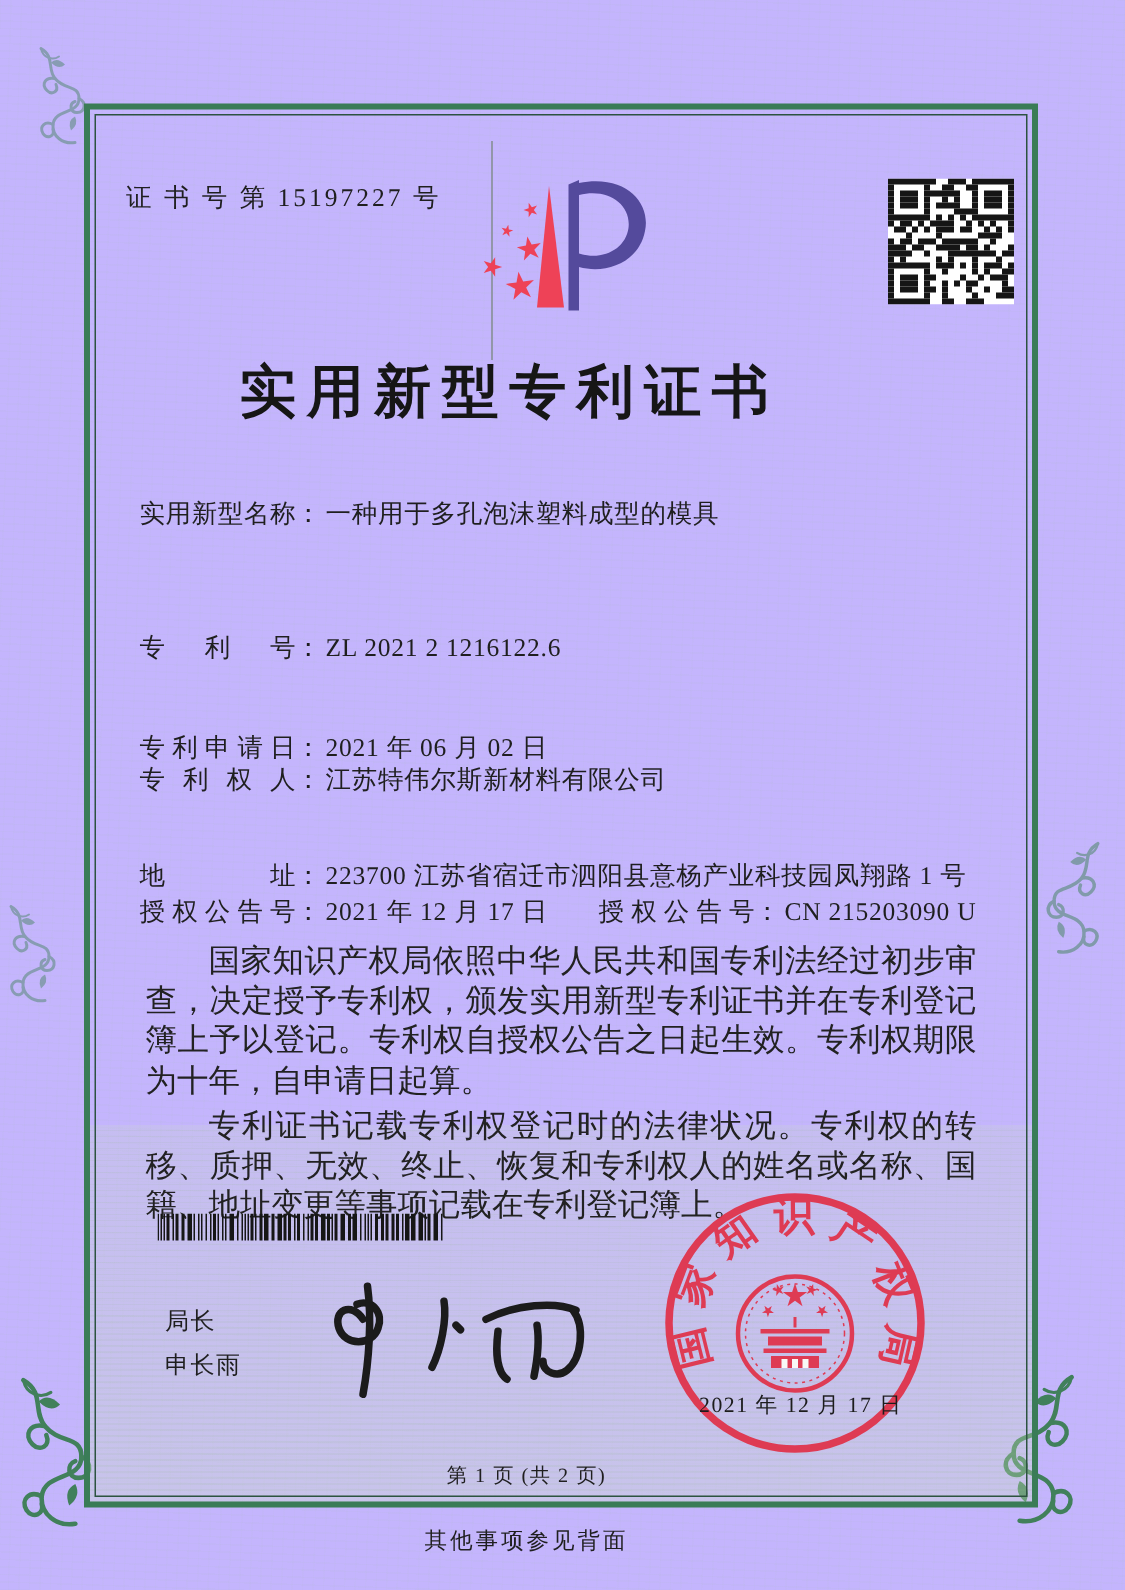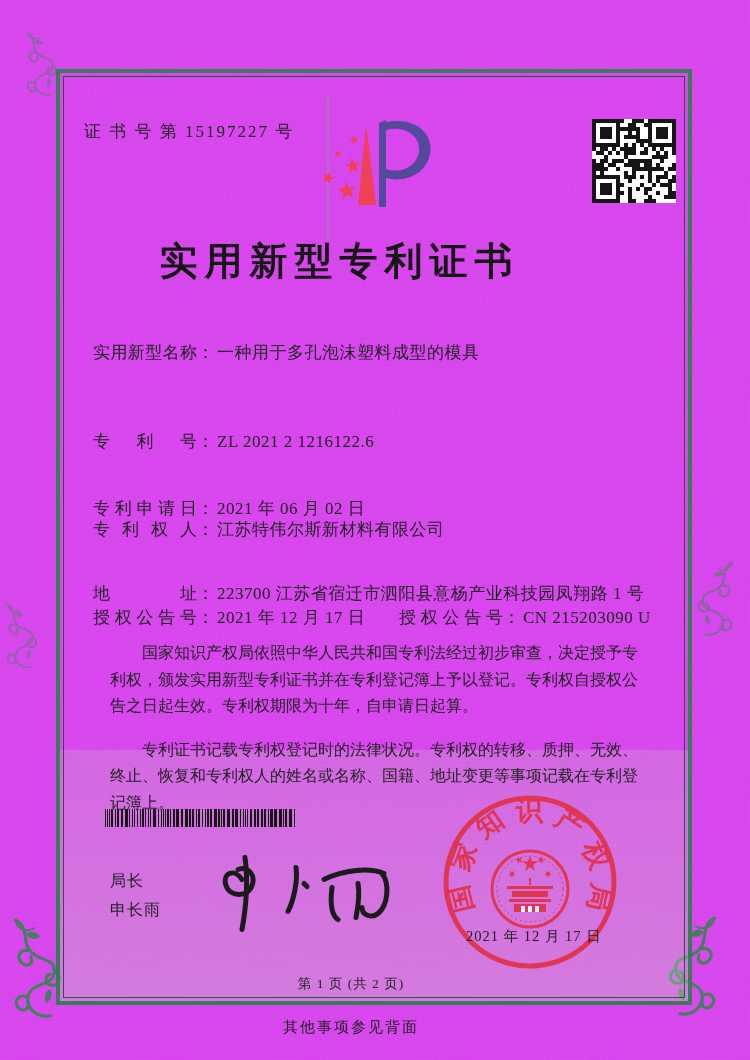--- a/index.html
+++ b/index.html
@@ -1,18 +1,18 @@
 <!DOCTYPE html>
 <html><head>
 <meta charset="utf-8">
 <style>
   html,body{margin:0;padding:0;background:#fff;}
   .page{
     position:relative;width:750px;height:1060px;overflow:hidden;
-    background:#d946ef;
+    background:#c4b5fd;
     font-family:"Liberation Serif","DejaVu Serif",serif;
     color:#1f1f1f;
   }
   .page::before{
     content:"";position:absolute;inset:0;pointer-events:none;z-index:0;
     background:
       repeating-linear-gradient(2deg, rgba(150,185,150,0.05) 0 1px, transparent 1px 5px),
       repeating-linear-gradient(92deg, rgba(160,190,160,0.04) 0 1px, transparent 1px 7px);
   }
   .lower-tint{
@@ -27,28 +27,28 @@
   }
   .border-inner{position:absolute;inset:3px;border:1.6px solid #2c5340;}
   .cert-number{position:absolute;left:84px;top:120px;z-index:2;font-size:17px;letter-spacing:2px;white-space:nowrap;}
   .logo{position:absolute;left:298px;top:90px;z-index:2;}
   .qr{position:absolute;left:592px;top:119px;z-index:2;}
   .doc-title{
     position:absolute;left:0;top:236px;width:672px;z-index:2;text-align:center;
     font-size:38px;font-weight:bold;letter-spacing:7px;text-indent:7px;color:#161616;
   }
   .frow{position:absolute;left:93px;z-index:2;font-size:17px;white-space:nowrap;}
-  .flabel{display:inline-block;width:104px;text-align:justify;text-align-last:justify;vertical-align:bottom;margin-top:10px;}
+  .flabel{display:inline-block;width:104px;text-align:justify;text-align-last:justify;vertical-align:bottom;}
   .fcolon{display:inline-block;}
   .fvalue{padding-left:3px;letter-spacing:0.5px;}
   .row0{top:331px}.row1{top:377px}.row2{top:420px}.row3{top:487px}
   .row4{top:508px}.row5{top:572px}.row6{top:596px}
   .grant2{position:absolute;left:306px;top:0;white-space:nowrap;}
   .notice{position:absolute;left:93px;top:623px;width:562px;z-index:2;}
-  .notice p{margin:17px;text-indent:2em;font-size:16px;line-height:26.5px;text-align:justify;color:#222;}
+  .notice p{margin:4px;text-indent:2em;font-size:21px;line-height:26.5px;text-align:justify;color:#222;}
   .barcode{position:absolute;left:105px;top:809px;z-index:2;}
   .signer-title{position:absolute;left:110px;top:871px;z-index:2;font-size:16px;letter-spacing:1px;}
   .signer-name{position:absolute;left:110px;top:900px;z-index:2;font-size:16px;letter-spacing:1px;}
   .signature{position:absolute;left:212px;top:848px;z-index:3;}
   .seal{position:absolute;left:440px;top:792px;width:180px;height:180px;z-index:2;opacity:0.95;}
   .seal-date{position:absolute;left:466px;top:927px;z-index:4;font-size:14.5px;color:#1c1c1c;letter-spacing:1px;white-space:nowrap;}
   .footer-page{position:absolute;left:0;top:975px;width:750px;z-index:2;text-align:center;font-size:13.5px;transform:translateX(-24px);letter-spacing:1px;}
   .back-note{position:absolute;left:0;top:1018px;width:750px;z-index:2;text-align:center;font-size:15px;transform:translateX(-24px);letter-spacing:2px;}
   .flourish{position:absolute;z-index:0;color:#41805b;}
   .fl-br{left:660px;top:912px;}

